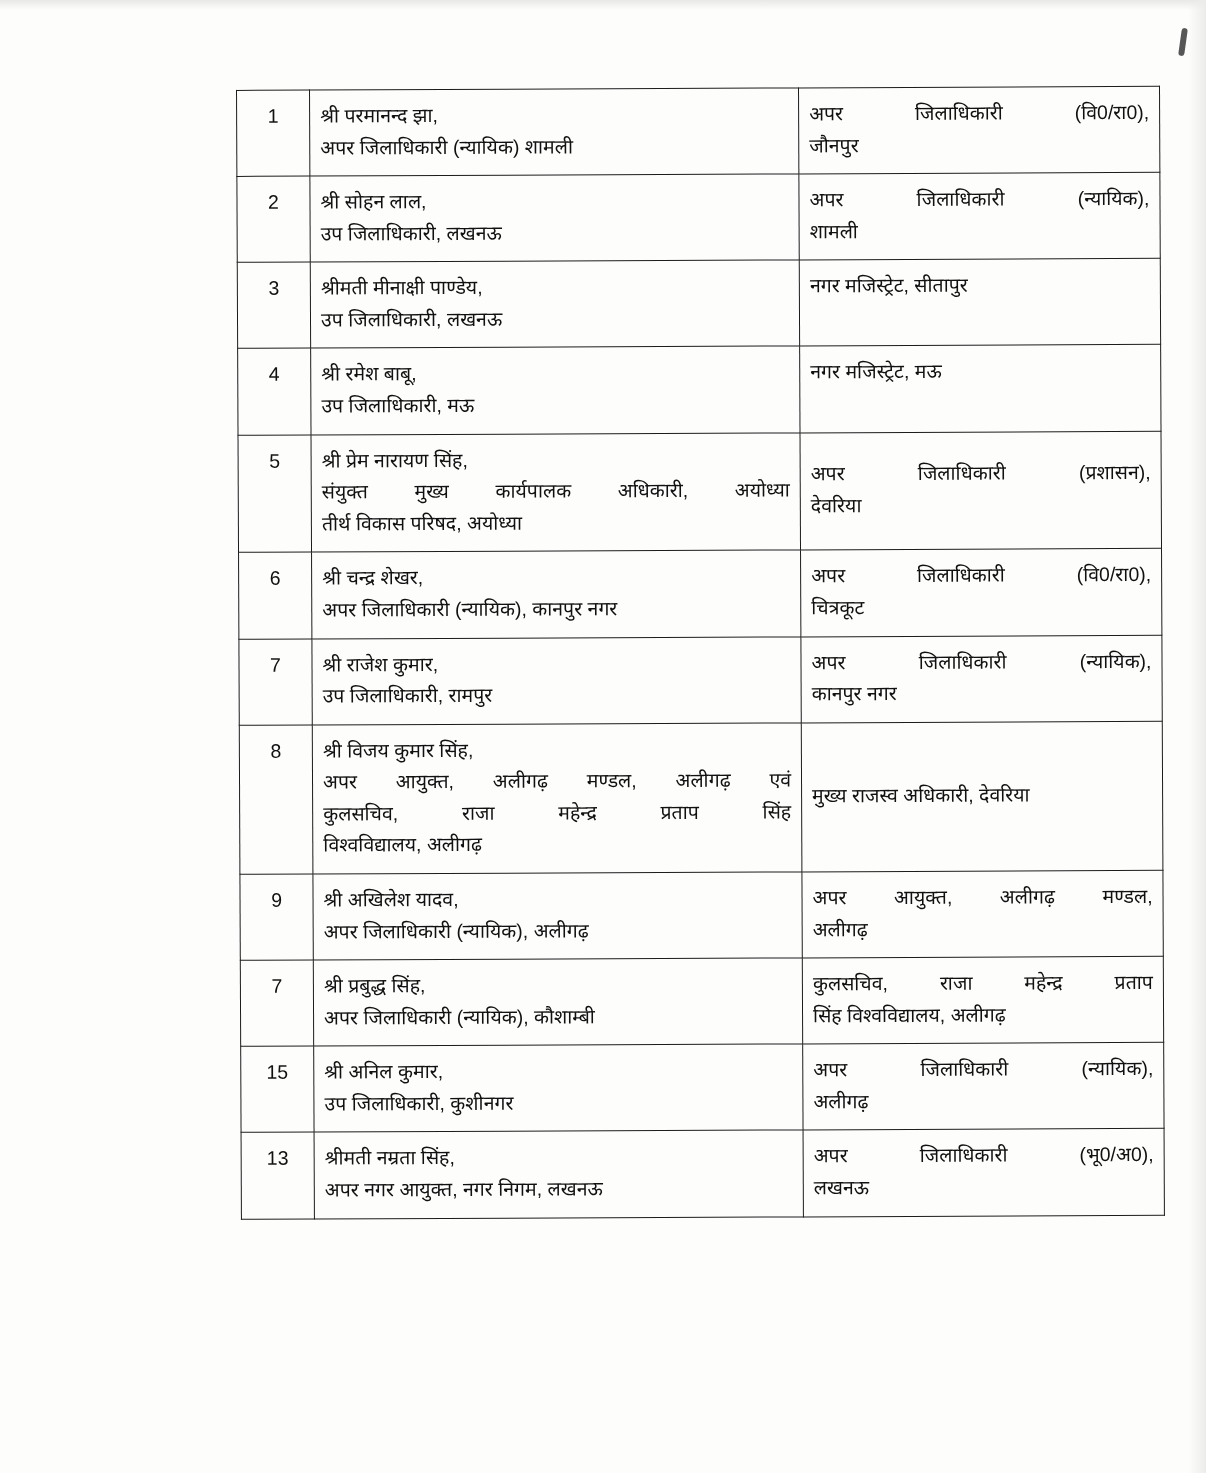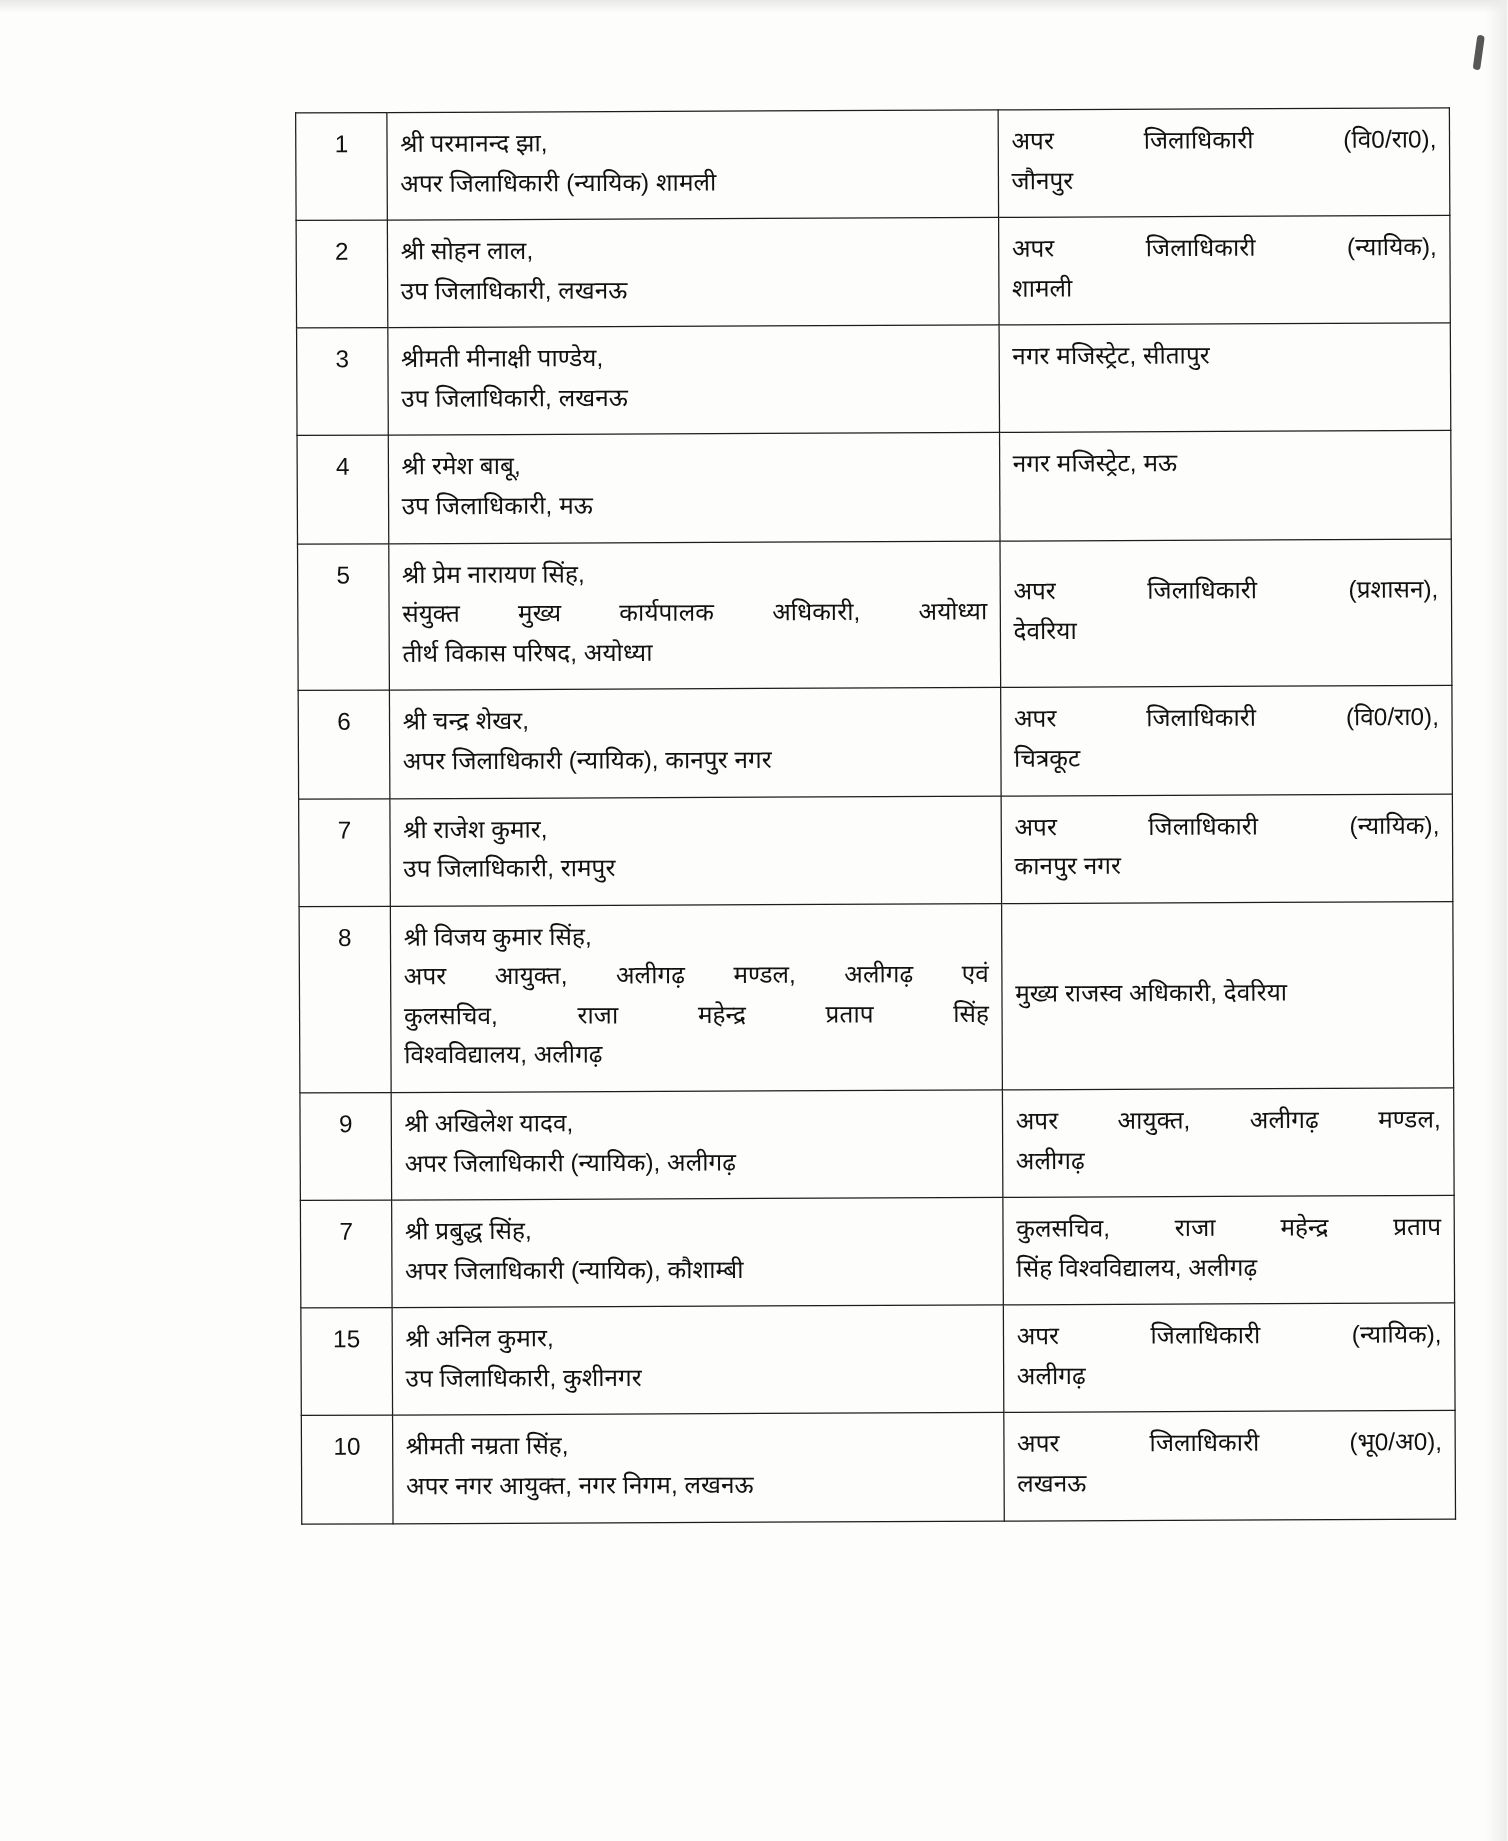--- a/index.html
+++ b/index.html
@@ -242,21 +242,21 @@
             <span class="ln">श्री अनिल कुमार,</span>
             <span class="ln">उप जिलाधिकारी, कुशीनगर</span>
           </td>
           <td class="c-to mid">
             <span class="ln just">अपर जिलाधिकारी (न्यायिक),</span>
             <span class="ln lastline">अलीगढ़</span>
           </td>
         </tr>
 
         <tr>
-          <td class="c-sno">10</td>
+          <td class="c-sno">13</td>
           <td class="c-from">
             <span class="ln">श्रीमती नम्रता सिंह,</span>
             <span class="ln">अपर नगर आयुक्त, नगर निगम, लखनऊ</span>
           </td>
           <td class="c-to">
             <span class="ln just">अपर जिलाधिकारी (भू0/अ0),</span>
             <span class="ln lastline">लखनऊ</span>
           </td>
         </tr>
 

